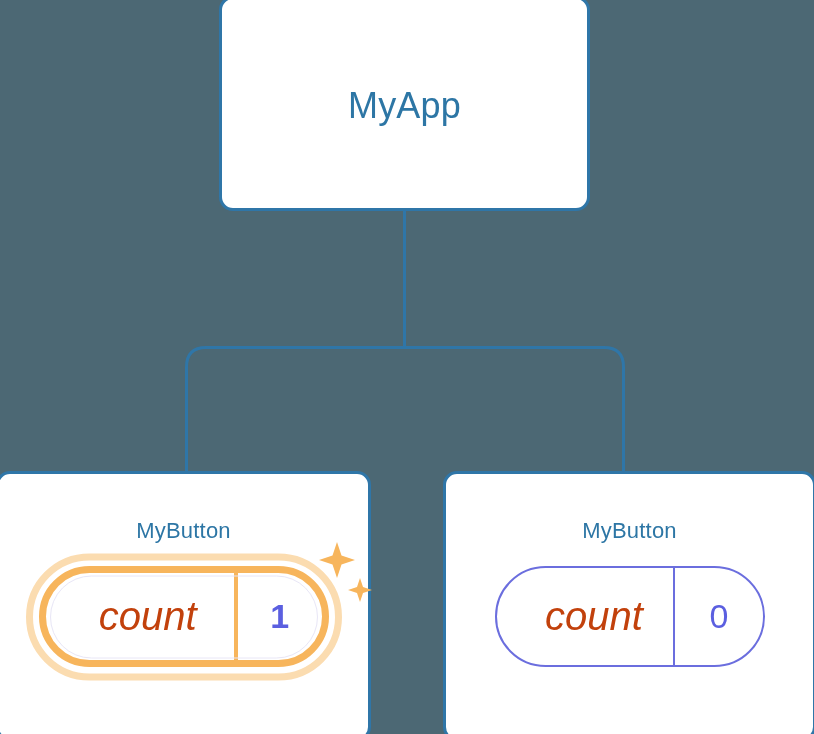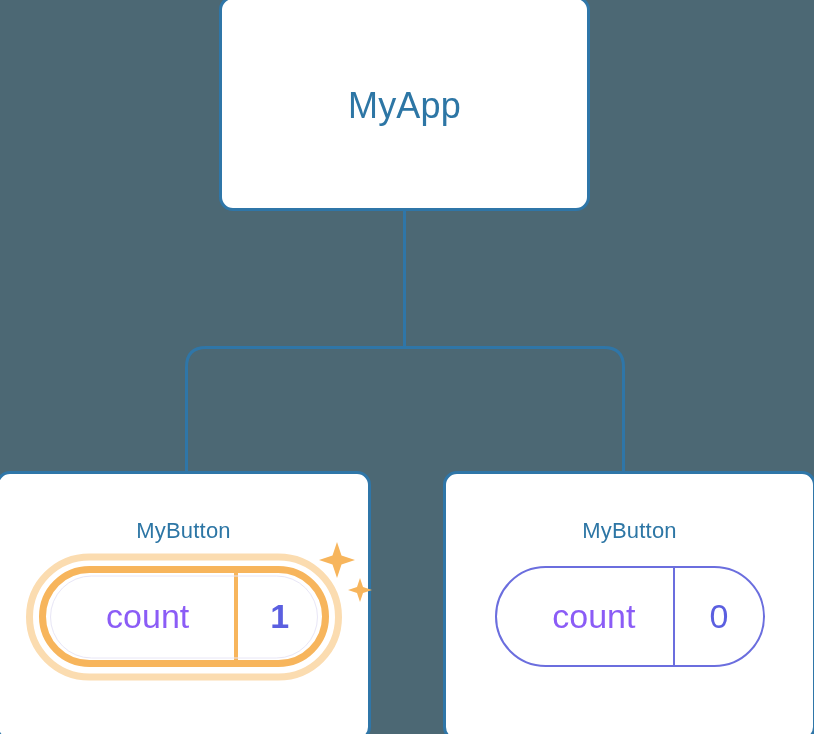--- a/index.html
+++ b/index.html
@@ -94,22 +94,23 @@
     box-sizing: border-box;
     z-index: 2;
   }
   .pill-key, .pill-val {
     display: flex;
     align-items: center;
     justify-content: center;
     box-sizing: border-box;
   }
   .pill-key {
-    font-size: 34px;
-    color: #8b5cf6;
+    font-size: 40px;
+    color: #c2410c;
+    font-style: italic;
   }
   .pill-val {
     font-size: 34px;
     color: #5b5fe0;
   }
 
   
   .pill.plain {
     width: 270px;
     border: 2px solid #6b6ede;

